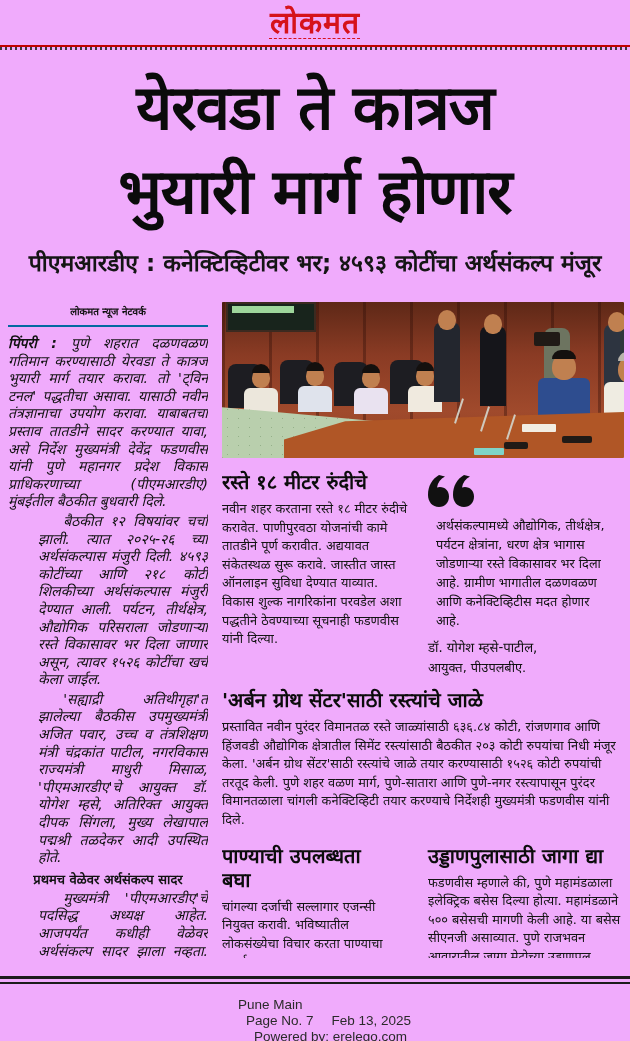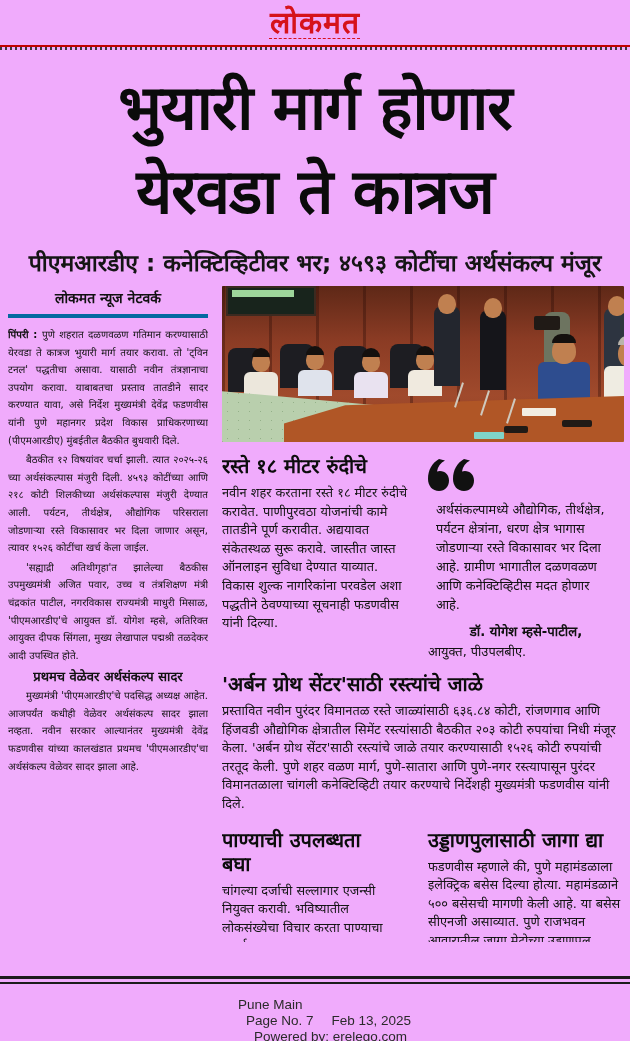--- a/index.html
+++ b/index.html
@@ -12,30 +12,30 @@
   .logo{display:inline-block;font-size:30px;line-height:32px;font-weight:800;
         color:#d6121b;letter-spacing:1px;
         text-decoration:underline;text-decoration-style:dashed;text-decoration-color:#d6121b;
         text-underline-offset:5px;text-decoration-thickness:1px;}
   .top-rule{margin-top:6px;height:0;border-top:2px solid #c20000;}
   .top-rule-dots{height:3px;
         background-image:repeating-linear-gradient(90deg,#3a3a3a 0 2px,transparent 2px 5px);}
   
   .headline{margin:16px 6px 0;text-align:center;font-weight:800;color:#0b0b0b;
             font-size:62px;line-height:84px;letter-spacing:-1px;}
-  .subheadline{margin:14px 10px 0;text-align:center;font-weight:700;font-size:23px;line-height:30px;color:#151515;}
+  .subheadline{margin:14px 10px 16px;text-align:center;font-weight:700;font-size:23px;line-height:30px;color:#151515;}
   
   .content{display:grid;grid-template-columns:200px 1fr;column-gap:14px;
            padding:8px 6px 0 8px;height:656px;overflow:hidden;}
   
   .left-col{overflow:hidden;}
-  .byline{text-align:center;font-weight:700;font-size:14px;padding:2px 0 7px;
-          border-bottom:4px solid #0369a1;margin-bottom:8px;}
-  .left-col p{margin:0 0 2px;font-size:10px;line-height:17.6px;text-align:justify;}
-  .left-col p.indent{text-indent:1.8em;}
+  .byline{text-align:center;font-weight:700;font-size:10px;padding:2px 0 7px;
+          border-bottom:2px solid #0369a1;margin-bottom:8px;}
+  .left-col p{margin:0 0 2px;font-size:14px;line-height:17.6px;text-align:justify;font-style:italic;}
+  .left-col p.indent{text-indent:1.8em;margin-left:30px;}
   .inline-subhead{display:block;font-weight:800;text-align:center;font-size:13px;margin:3px 0 2px;}
   
   .right-col{overflow:hidden;}
   .photo{position:relative;width:100%;height:156px;overflow:hidden;border-radius:1px;
          background:linear-gradient(180deg,#5e2817 0,#8a3b24 34%,#a04a2c 70%,#8f4024 100%);}
   .photo .panel-lines{position:absolute;inset:0;
       background:repeating-linear-gradient(90deg,rgba(40,10,5,.35) 0 3px,transparent 3px 47px);}
   .photo .screen{position:absolute;left:4px;top:0;width:86px;height:26px;background:#18241c;border:2px solid #3c2a20;}
   .photo .screen-strip{position:absolute;left:10px;top:4px;width:62px;height:7px;background:#9ed69b;}
   .photo .chair{position:absolute;width:34px;height:44px;background:#1d1d22;border-radius:8px 8px 0 0;}
@@ -51,21 +51,21 @@
   .photo .gadget{position:absolute;background:#201a16;border-radius:2px;}
   .photo .paper{position:absolute;background:#f2ede2;border-radius:1px;}
   .photo .mic{position:absolute;width:2px;height:26px;background:#cfc9bd;transform:rotate(18deg);}
   
   .sections-row{display:grid;grid-template-columns:1fr 196px;column-gap:16px;margin-top:12px;}
   .section h3{margin:0 0 6px;font-size:20px;line-height:24px;font-weight:700;color:#0c0c0c;}
   .section p{margin:0;font-size:12.8px;line-height:18.6px;color:#141414;}
   .quote-block{padding-top:2px;}
   .quote-icon{display:block;margin:2px 0 8px;}
   .quote-block p.qtext{margin:8px;font-size:12.8px;line-height:19px;}
-  .quote-author{display:block;font-weight:700;font-size:13.2px;margin-top:2px;text-align:center;}
+  .quote-author{display:block;font-weight:400;font-size:13.2px;margin-top:2px;}
   .quote-role{display:block;font-size:12.8px;margin-top:2px;}
   .urban{margin-top:12px;}
   .bottom-row{display:grid;grid-template-columns:1fr 196px;column-gap:16px;margin-top:14px;gap:36px;}
   
   .bottom-rule{position:absolute;left:0;right:0;top:976px;height:3px;
                border-top:3px solid #1c1c1c;border-bottom:2px solid #1c1c1c;}
   .footer{position:absolute;left:238px;top:997px;font-family:"Liberation Sans",sans-serif;
           font-size:13.5px;line-height:16px;color:#2a2a2a;white-space:nowrap;}
   .footer .l2{padding-left:8px;}
   .footer .l3{padding-left:16px;}
@@ -76,22 +76,22 @@
 
 <div class="page">
 
   <div class="masthead">
     <span class="logo">लोकमत</span>
   </div>
   <div class="top-rule"></div>
   <div class="top-rule-dots"></div>
 
   <div class="headline">
+    <div>येरवडा ते कात्रज</div>
     <div>भुयारी मार्ग होणार</div>
-    <div>येरवडा ते कात्रज</div>
   </div>
   <div class="subheadline">पीएमआरडीए : कनेक्टिव्हिटीवर भर; ४५९३ कोटींचा अर्थसंकल्प मंजूर</div>
 
   <div class="content">
 
     <div class="left-col">
       <div class="byline">लोकमत न्यूज नेटवर्क</div>
       <p><b>पिंपरी : </b><span>पुणे शहरात दळणवळण गतिमान करण्यासाठी येरवडा ते कात्रज भुयारी मार्ग तयार करावा. तो 'ट्विन टनल' पद्धतीचा असावा. यासाठी नवीन तंत्रज्ञानाचा उपयोग करावा. याबाबतचा प्रस्ताव तातडीने सादर करण्यात यावा, असे निर्देश मुख्यमंत्री देवेंद्र फडणवीस यांनी पुणे महानगर प्रदेश विकास प्राधिकरणाच्या (पीएमआरडीए) मुंबईतील बैठकीत बुधवारी दिले.</span></p>
       <p class="indent">बैठकीत १२ विषयांवर चर्चा झाली. त्यात २०२५-२६ च्या अर्थसंकल्पास मंजुरी दिली. ४५९३ कोटींच्या आणि २१८ कोटी शिलकीच्या अर्थसंकल्पास मंजुरी देण्यात आली. पर्यटन, तीर्थक्षेत्र, औद्योगिक परिसराला जोडणाऱ्या रस्ते विकासावर भर दिला जाणार असून, त्यावर १५२६ कोटींचा खर्च केला जाईल.</p>
       <p class="indent">'सह्याद्री अतिथीगृहा'त झालेल्या बैठकीस उपमुख्यमंत्री अजित पवार, उच्च व तंत्रशिक्षण मंत्री चंद्रकांत पाटील, नगरविकास राज्यमंत्री माधुरी मिसाळ, 'पीएमआरडीए'चे आयुक्त डॉ. योगेश म्हसे, अतिरिक्त आयुक्त दीपक सिंगला, मुख्य लेखापाल पद्मश्री तळदेकर आदी उपस्थित होते.</p>

